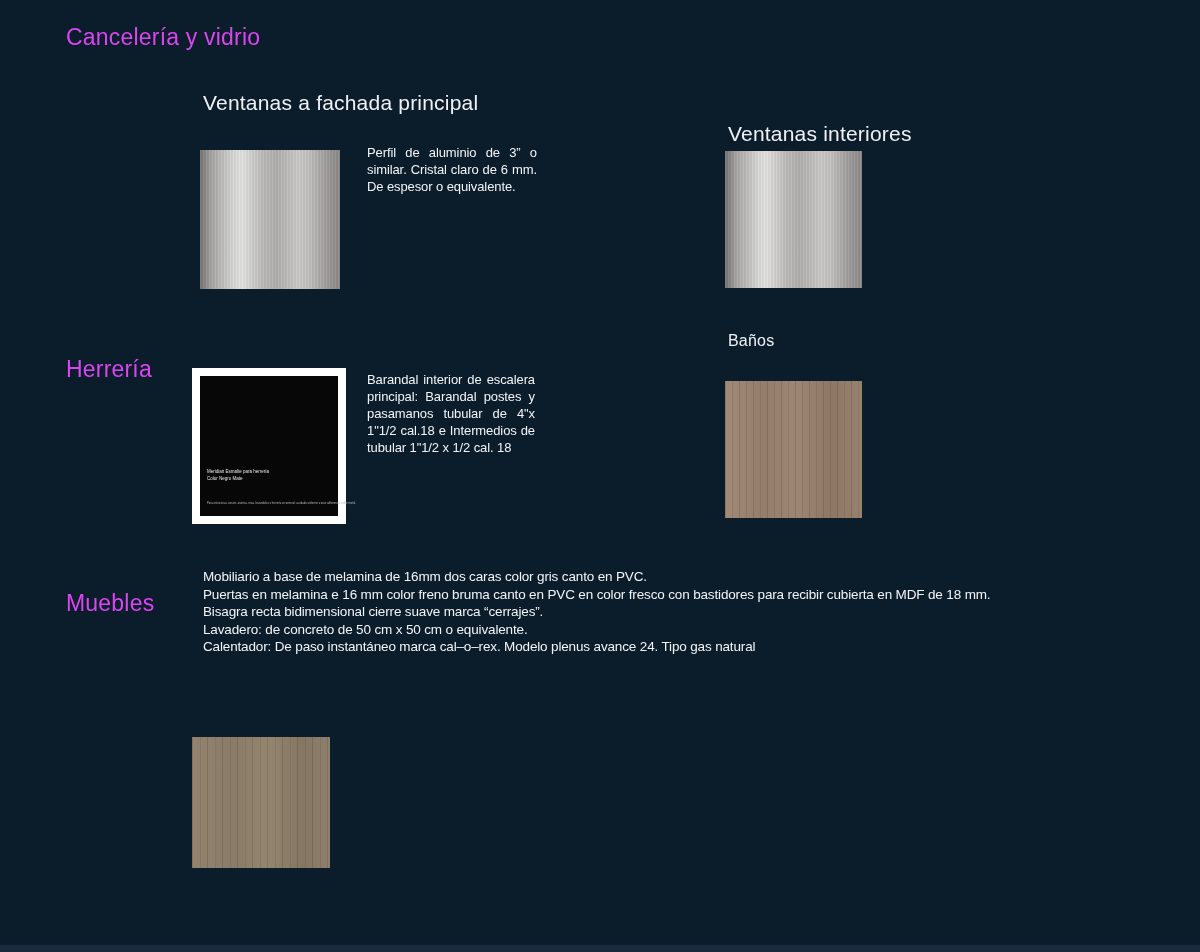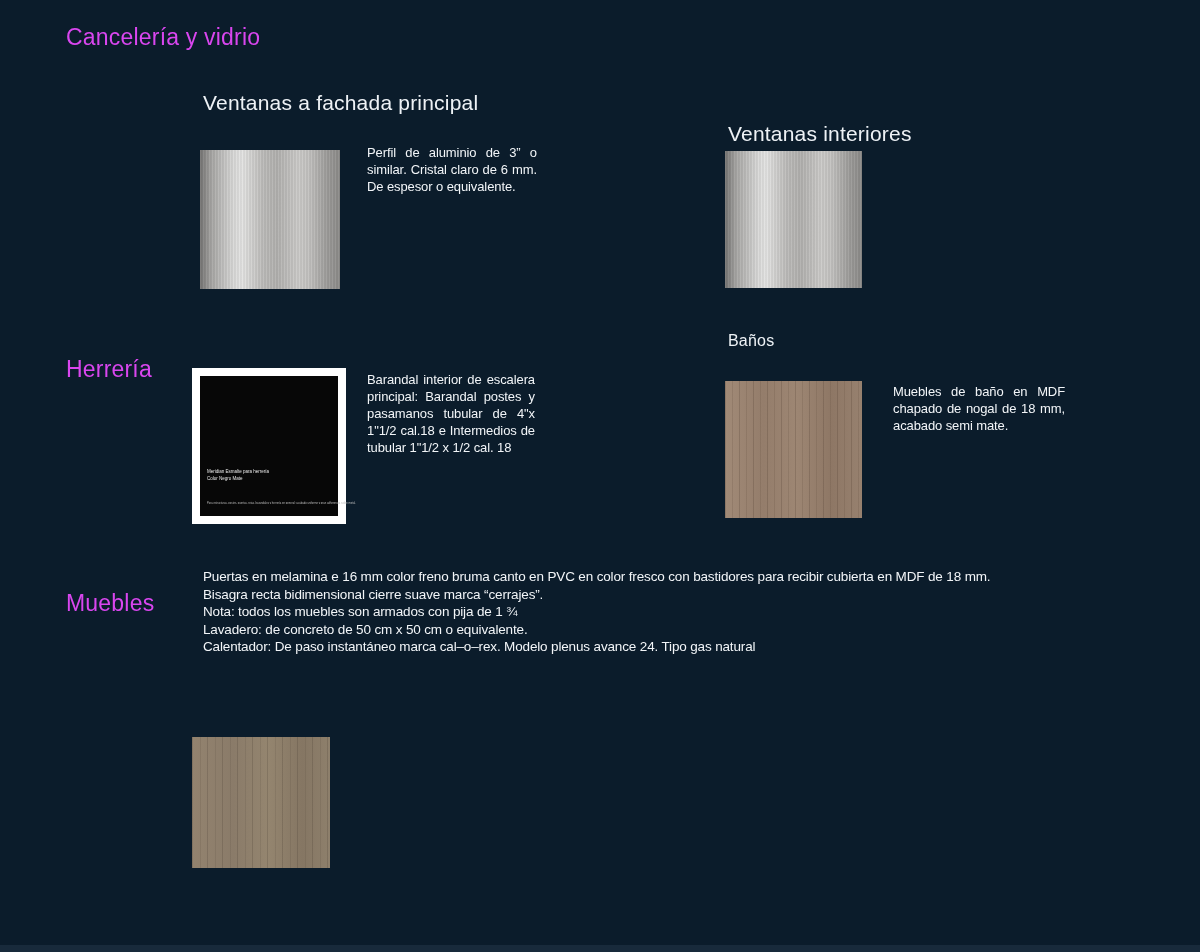--- a/index.html
+++ b/index.html
@@ -153,28 +153,27 @@
       <div class="paint-fineprint">Para estructuras, postes, puertas, rejas, barandales y herrería en general; acabado uniforme y gran adherencia sobre metal.</div>
     </div>
   </div>
 
   <div class="abs desc" style="left:367px; top:371px; width:168px;">Barandal interior de escalera principal: Barandal postes y pasamanos tubular de 4"x 1"1/2 cal.18 e Intermedios de tubular 1"1/2 x 1/2 cal. 18</div>
 
   <div class="abs h2" style="left:728px; top:332px; font-size:16px;">Baños</div>
 
   <div class="abs wood-nogal" style="left:725px; top:381px; width:137px; height:137px;"></div>
 
-  <div class="abs desc" style="left:893px; top:383px; width:172px;">Muebles de baño en MDF chapado de nogal de 18 mm, acabado semi mate.</div>
 
   <div class="abs h1" style="left:66px; top:590px;">Muebles</div>
 
   <div class="abs para" style="left:203px; top:568px; width:960px;">
+    <div>Mobiliario a base de melamina de 16mm dos caras color gris canto en PVC.</div>
     <div>Puertas en melamina e 16 mm color freno bruma canto en PVC en color fresco con bastidores para recibir cubierta en MDF de 18 mm.</div>
     <div>Bisagra recta bidimensional cierre suave marca “cerrajes”.</div>
-    <div>Nota: todos los muebles son armados con pija de 1 ¾</div>
     <div class="gap">Lavadero: de concreto de 50 cm x 50 cm o equivalente.</div>
     <div>Calentador: De paso instantáneo marca cal–o–rex. Modelo plenus avance 24. Tipo gas natural</div>
   </div>
 
   <div class="abs wood-fresno" style="left:192px; top:737px; width:138px; height:131px;"></div>
 
 
   <div class="abs bottom-bar"></div>
 
 </div>

